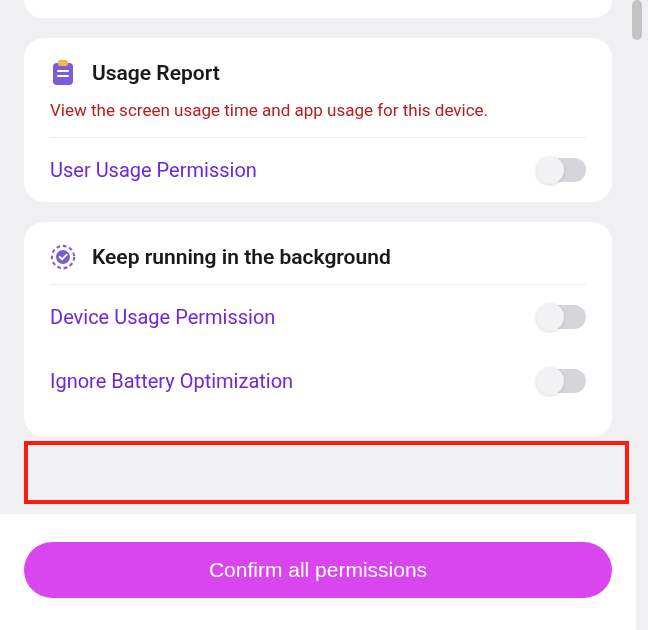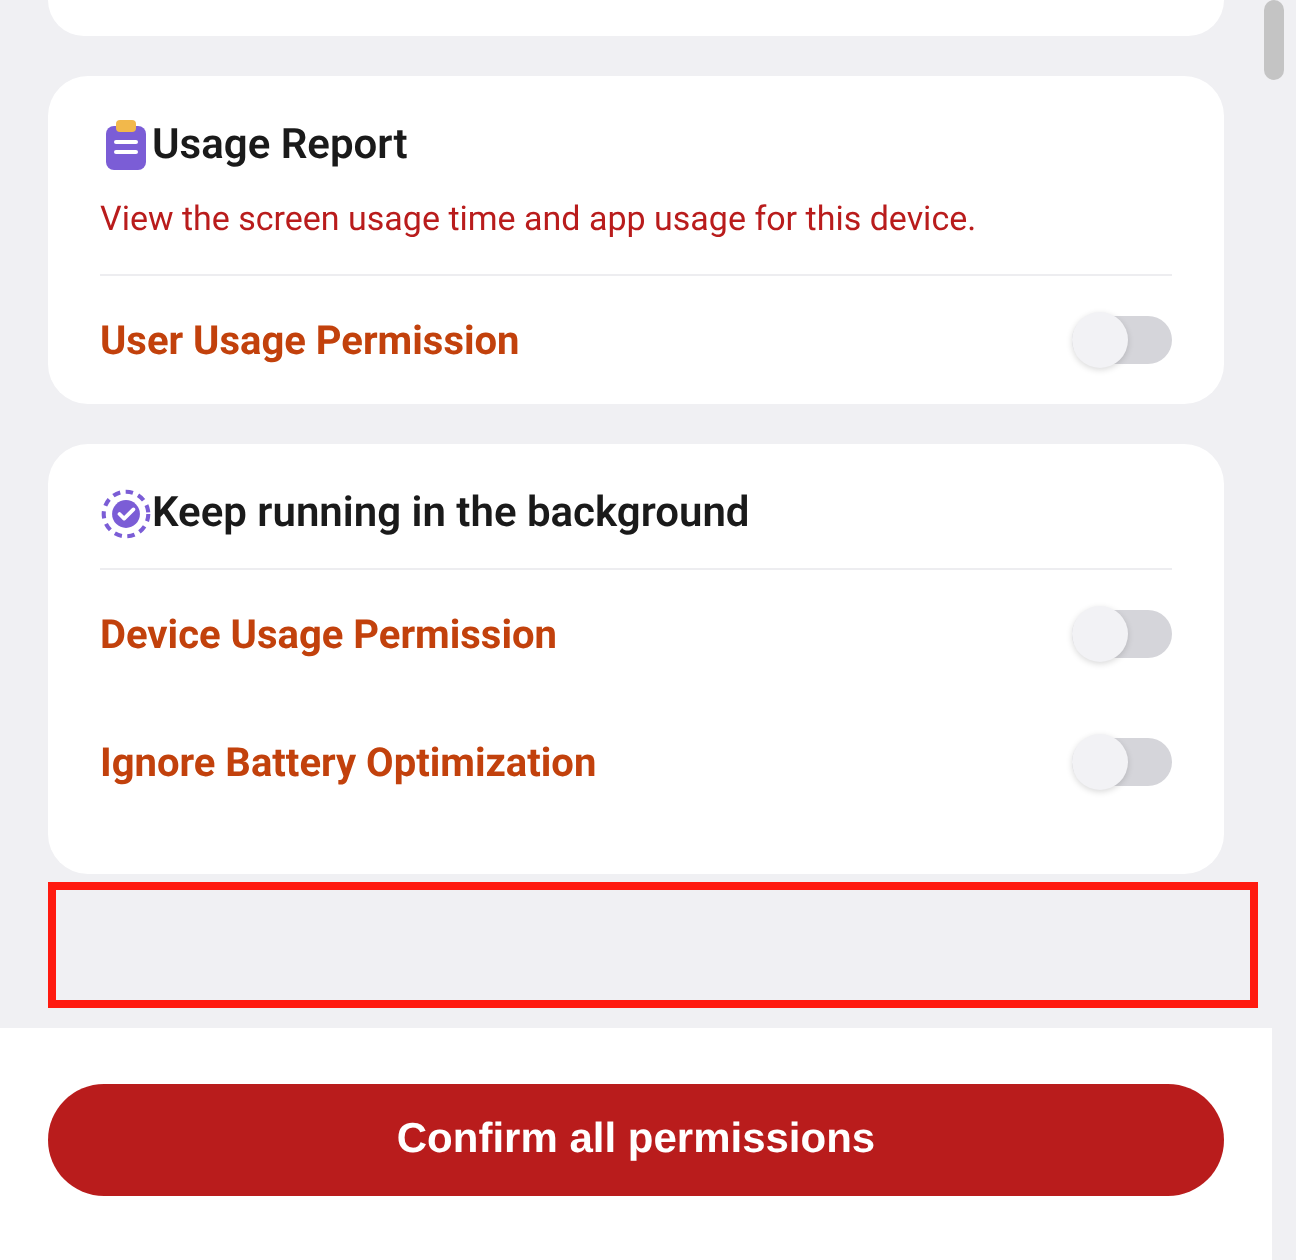--- a/index.html
+++ b/index.html
@@ -52,20 +52,21 @@
       background: #ffffff;
       border-radius: 20px;
       padding: 22px 26px 0 26px;
       margin-bottom: 20px;
       position: relative;
     }
 
     .card-header {
       display: flex;
       align-items: center;
+      gap: 16px;
       margin-bottom: 12px;
     }
 
     .icon-wrap {
       width: 26px;
       height: 26px;
       display: flex;
       align-items: center;
       justify-content: center;
     }
@@ -91,22 +92,22 @@
 
     .row {
       display: flex;
       align-items: center;
       justify-content: space-between;
       padding: 20px 0 20px 0;
     }
 
     .row-label {
       font-size: 20px;
-      color: #c2410c;
-      font-weight: 700;
+      color: #6d28d9;
+      font-weight: 400;
     }
 
     .toggle {
       width: 50px;
       height: 24px;
       background: #d5d5da;
       border-radius: 12px;
       position: relative;
       cursor: pointer;
     }
@@ -137,26 +138,26 @@
       bottom: 0;
       left: 0;
       width: 636px;
       background: #ffffff;
       padding: 28px 24px 32px 24px;
     }
 
     .confirm-btn {
       width: 100%;
       height: 56px;
-      background: #b91c1c;
+      background: #d946ef;
       border: none;
       border-radius: 28px;
       color: #ffffff;
       font-size: 21px;
-      font-weight: 700;
+      font-weight: 400;
       cursor: pointer;
     }
 
     .card-last {
       padding-bottom: 24px;
     }
 
   </style>
 </head>
 <body>

